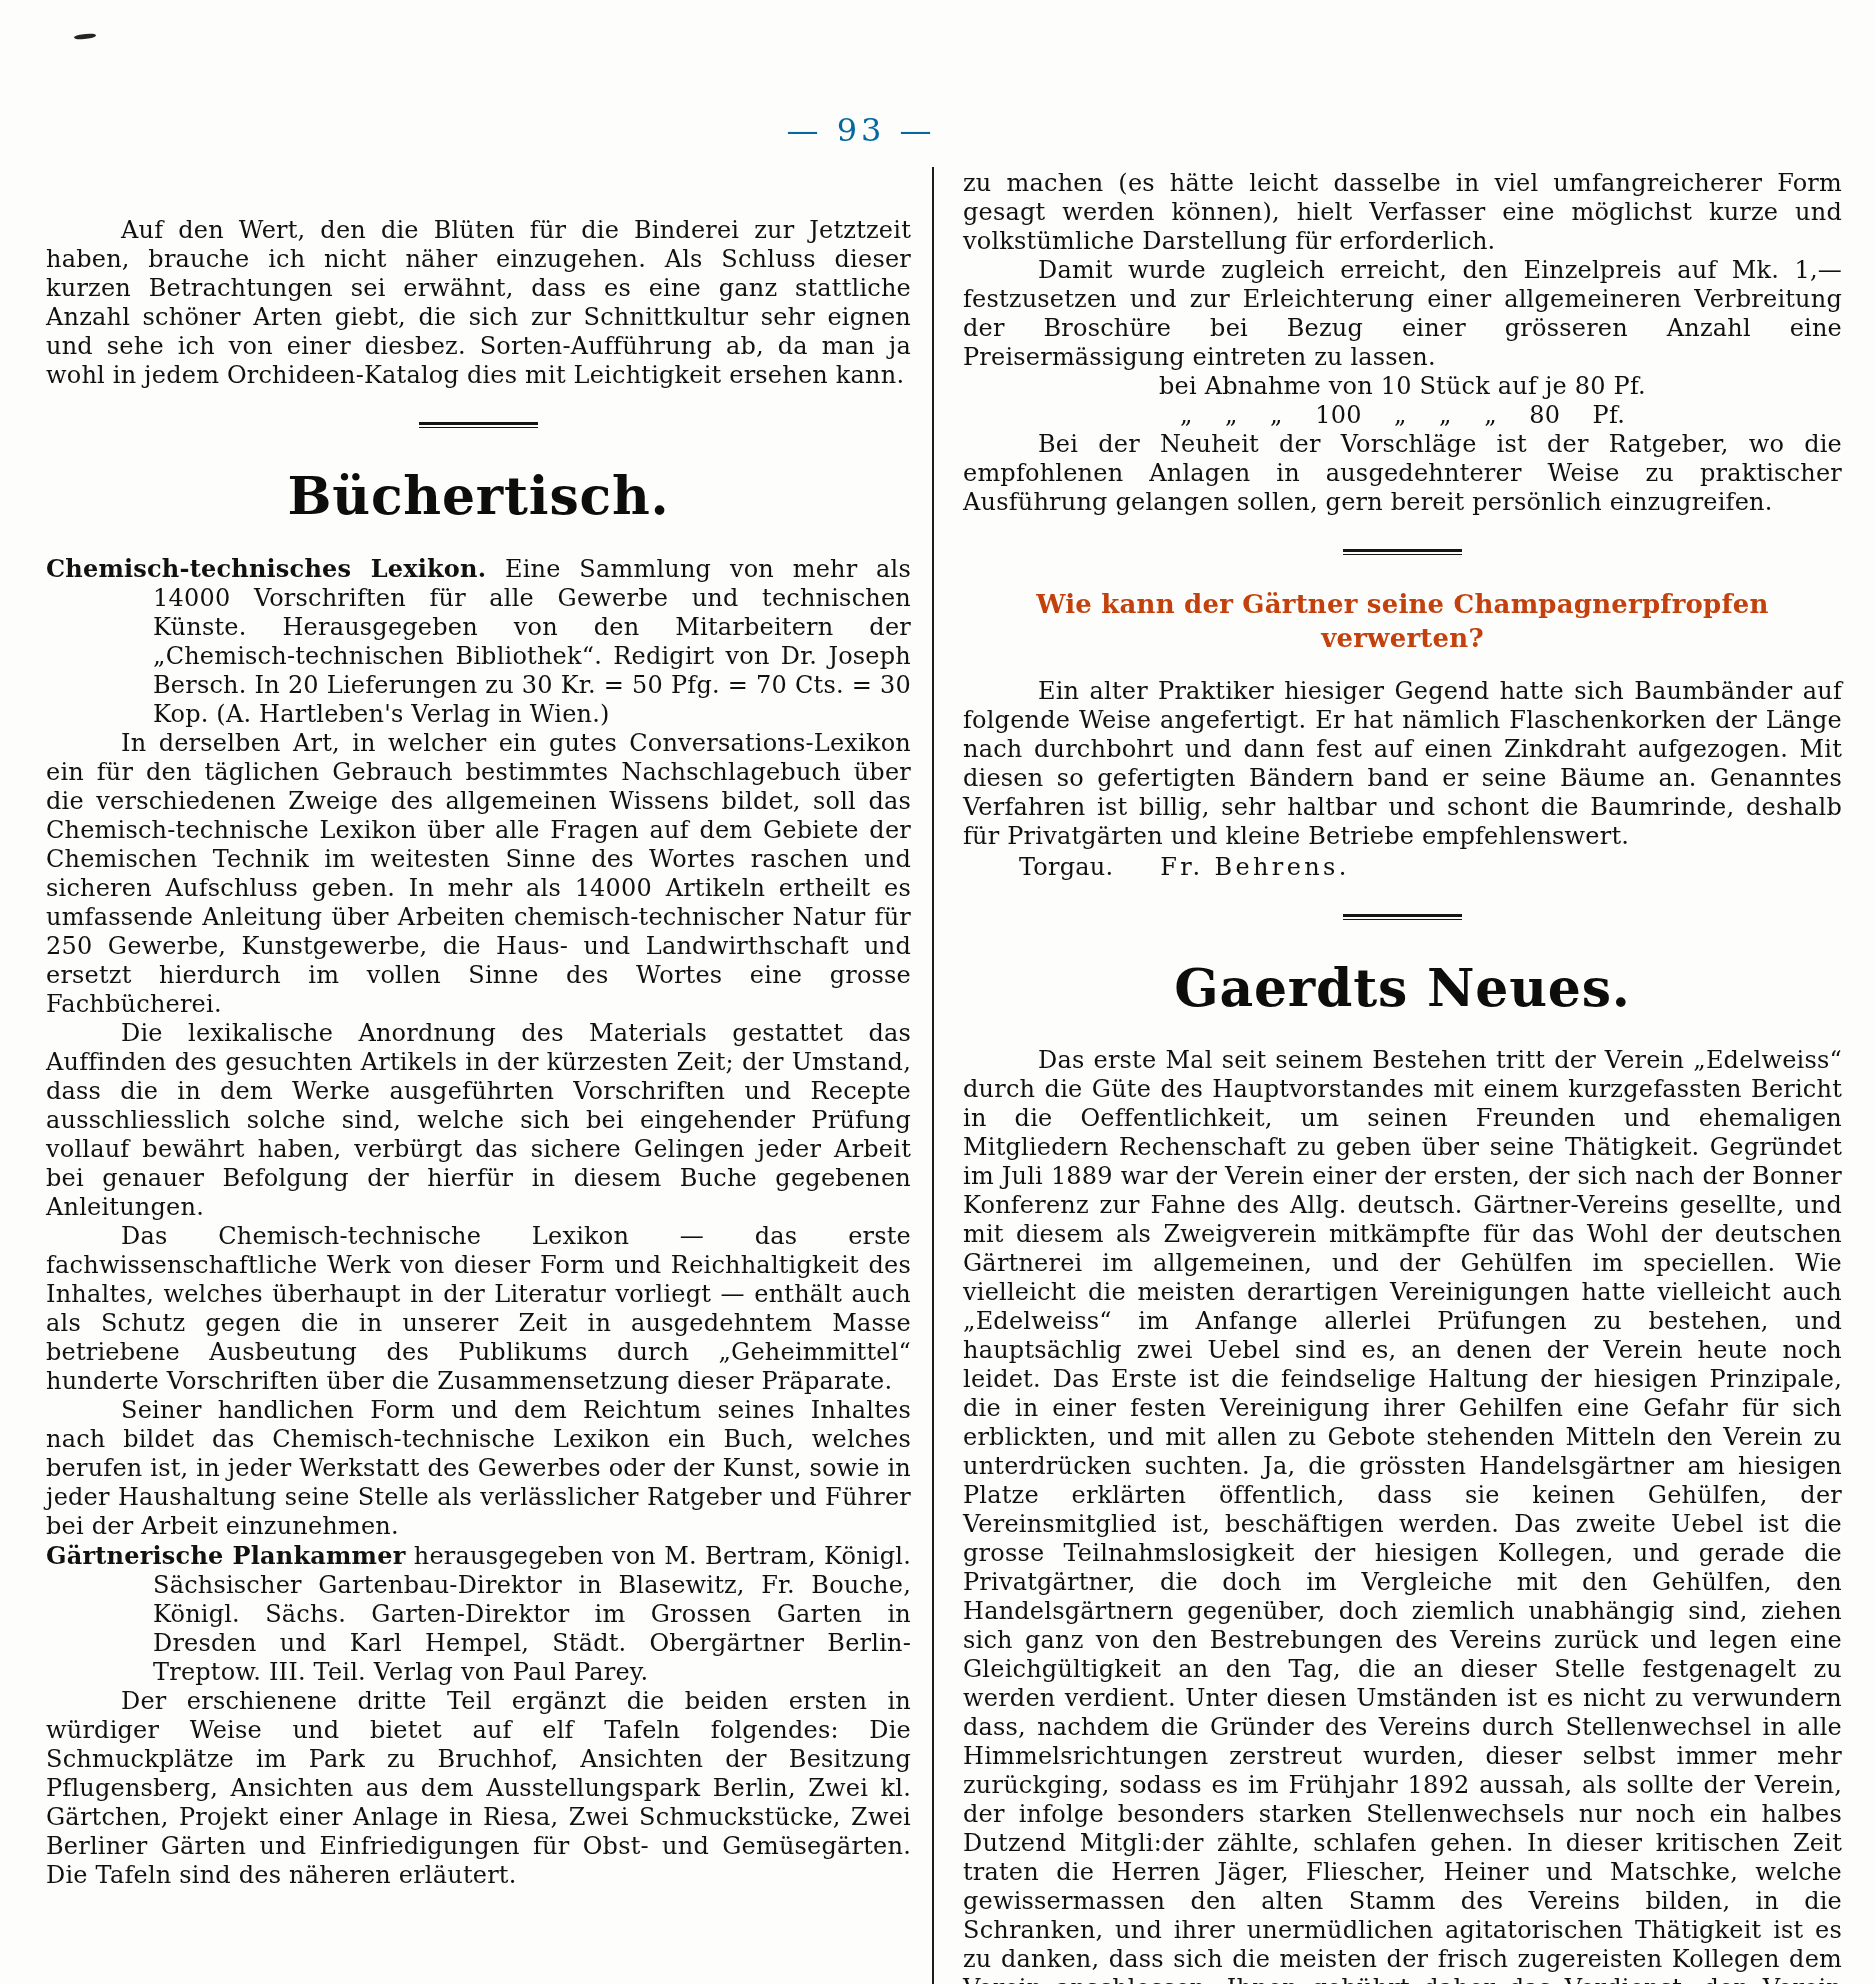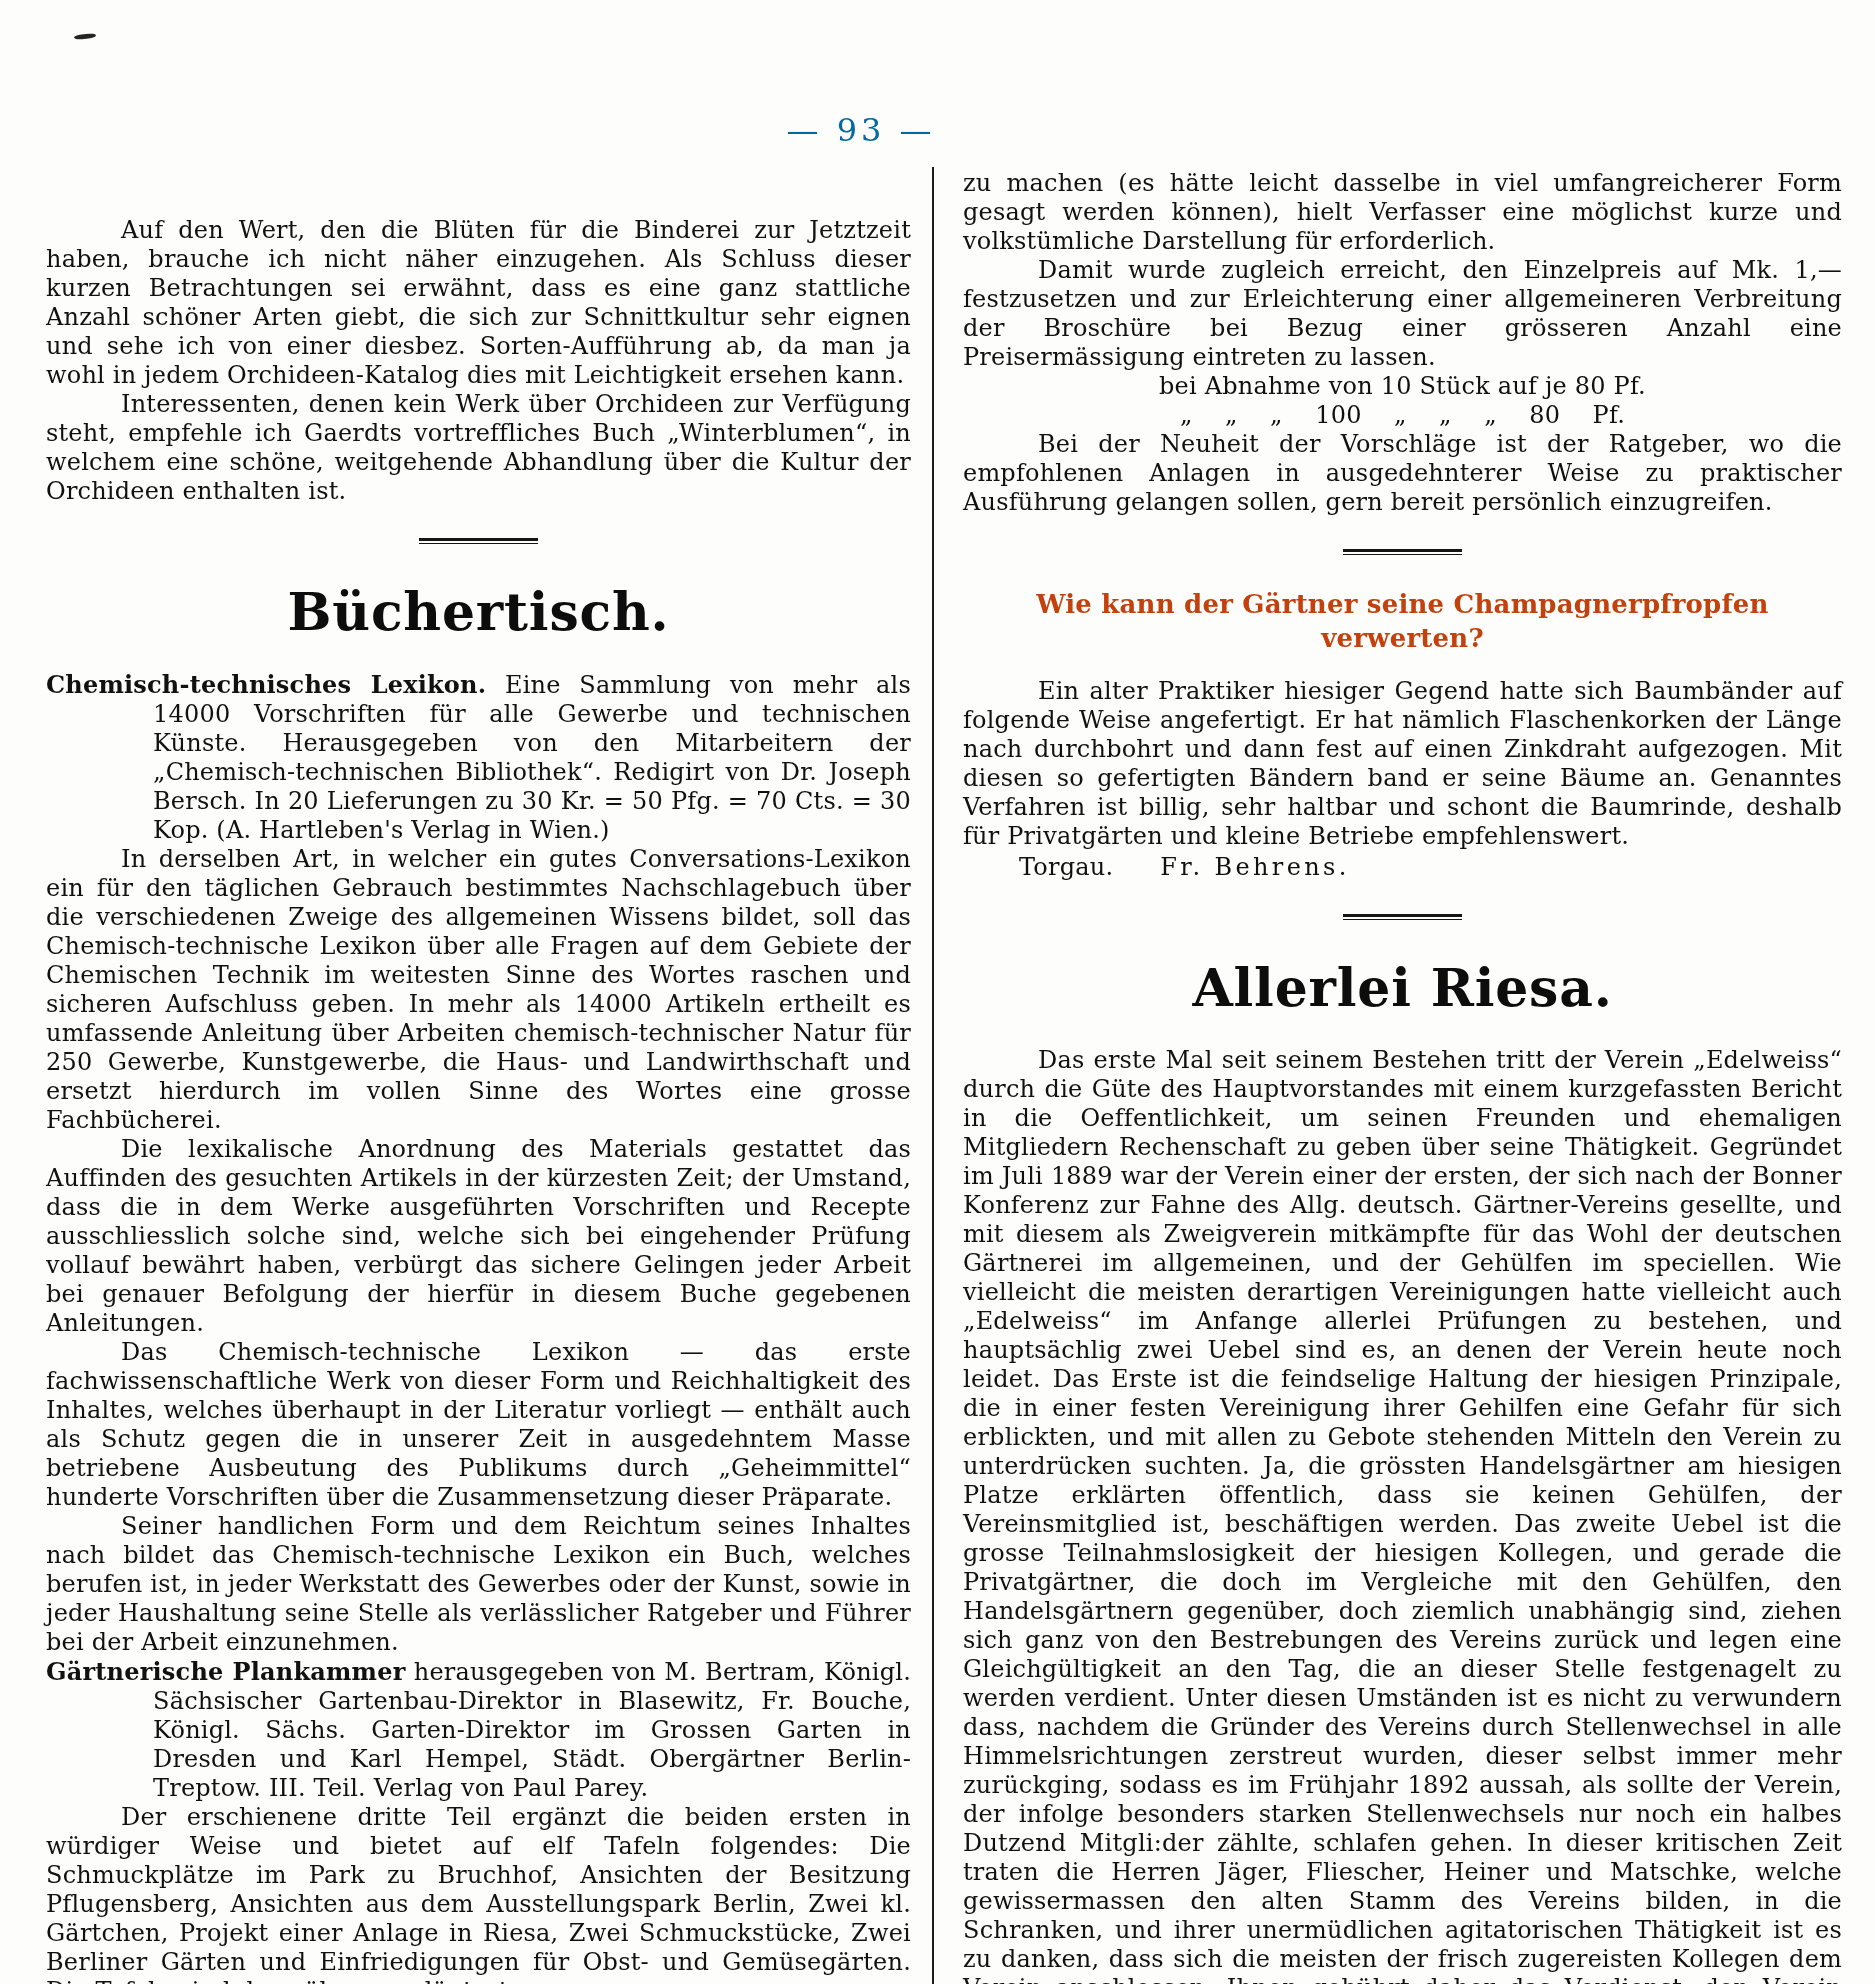--- a/index.html
+++ b/index.html
@@ -94,21 +94,20 @@
 <div class="page">
 
   <div class="speck a"></div>
 
   <div class="page-number">— 93 —</div>
 
   <div class="column-rule"></div>
 
   <div class="col left">
     <p class="body indent">Auf den Wert, den die Blüten für die Binderei zur Jetztzeit haben, brauche ich nicht näher einzugehen. Als Schluss dieser kurzen Betrachtungen sei erwähnt, dass es eine ganz stattliche Anzahl schöner Arten giebt, die sich zur Schnittkultur sehr eignen und sehe ich von einer diesbez. Sorten-Aufführung ab, da man ja wohl in jedem Orchideen-Katalog dies mit Leichtigkeit ersehen kann.</p>
-    <p class="body indent">Interessenten, denen kein Werk über Orchideen zur Verfügung steht, empfehle ich Gaerdts vortreffliches Buch „Winterblumen“, in welchem eine schöne, weitgehende Abhandlung über die Kultur der Orchideen enthalten ist.</p>
 
     <div class="rule-short"></div>
 
     <h1 class="heading-large">Büchertisch.</h1>
 
     <p class="body hang"><span class="lead">Chemisch-technisches Lexikon.</span> <span>Eine Sammlung von mehr als 14000 Vorschriften für alle Gewerbe und technischen Künste. Herausgegeben von den Mitarbeitern der „Chemisch-technischen Bibliothek“. Redigirt von Dr. Joseph Bersch. In 20 Lieferungen zu 30 Kr. = 50 Pfg. = 70 Cts. = 30 Kop. (A. Hartleben's Verlag in Wien.)</span></p>
 
     <p class="body indent">In derselben Art, in welcher ein gutes Conversations-Lexikon ein für den täglichen Gebrauch bestimmtes Nachschlagebuch über die verschiedenen Zweige des allgemeinen Wissens bildet, soll das Chemisch-technische Lexikon über alle Fragen auf dem Gebiete der Chemischen Technik im weitesten Sinne des Wortes raschen und sicheren Aufschluss geben. In mehr als 14000 Artikeln ertheilt es umfassende Anleitung über Arbeiten chemisch-technischer Natur für 250 Gewerbe, Kunstgewerbe, die Haus- und Landwirthschaft und ersetzt hierdurch im vollen Sinne des Wortes eine grosse Fachbücherei.</p>
     <p class="body indent">Die lexikalische Anordnung des Materials gestattet das Auffinden des gesuchten Artikels in der kürzesten Zeit; der Umstand, dass die in dem Werke ausgeführten Vorschriften und Recepte ausschliesslich solche sind, welche sich bei eingehender Prüfung vollauf bewährt haben, verbürgt das sichere Gelingen jeder Arbeit bei genauer Befolgung der hierfür in diesem Buche gegebenen Anleitungen.</p>
     <p class="body indent">Das Chemisch-technische Lexikon — das erste fachwissenschaftliche Werk von dieser Form und Reichhaltigkeit des Inhaltes, welches überhaupt in der Literatur vorliegt — enthält auch als Schutz gegen die in unserer Zeit in ausgedehntem Masse betriebene Ausbeutung des Publikums durch „Geheimmittel“ hunderte Vorschriften über die Zusammensetzung dieser Präparate.</p>
@@ -133,19 +132,19 @@
 verwerten?</h2>
     <p class="body indent">Ein alter Praktiker hiesiger Gegend hatte sich Baumbänder auf folgende Weise angefertigt. Er hat nämlich Flaschenkorken der Länge nach durchbohrt und dann fest auf einen Zinkdraht aufgezogen. Mit diesen so gefertigten Bändern band er seine Bäume an. Genanntes Verfahren ist billig, sehr haltbar und schont die Baumrinde, deshalb für Privatgärten und kleine Betriebe empfehlenswert.</p>
 
     <div class="byline">
       <span>Torgau.</span>
       <span class="spaced">Fr. Behrens.</span>
     </div>
 
     <div class="rule-short"></div>
 
-    <h1 class="heading-large">Allerlei Riesa.</h1>
+    <h1 class="heading-large">Gaerdts Neues.</h1>
     <p class="body indent">Das erste Mal seit seinem Bestehen tritt der Verein „Edelweiss“ durch die Güte des Hauptvorstandes mit einem kurzgefassten Bericht in die Oeffentlichkeit, um seinen Freunden und ehemaligen Mitgliedern Rechenschaft zu geben über seine Thätigkeit. Gegründet im Juli 1889 war der Verein einer der ersten, der sich nach der Bonner Konferenz zur Fahne des Allg. deutsch. Gärtner-Vereins gesellte, und mit diesem als Zweigverein mitkämpfte für das Wohl der deutschen Gärtnerei im allgemeinen, und der Gehülfen im speciellen. Wie vielleicht die meisten derartigen Vereinigungen hatte vielleicht auch „Edelweiss“ im Anfange allerlei Prüfungen zu bestehen, und hauptsächlig zwei Uebel sind es, an denen der Verein heute noch leidet. Das Erste ist die feindselige Haltung der hiesigen Prinzipale, die in einer festen Vereinigung ihrer Gehilfen eine Gefahr für sich erblickten, und mit allen zu Gebote stehenden Mitteln den Verein zu unterdrücken suchten. Ja, die grössten Handelsgärtner am hiesigen Platze erklärten öffentlich, dass sie keinen Gehülfen, der Vereinsmitglied ist, beschäftigen werden. Das zweite Uebel ist die grosse Teilnahmslosigkeit der hiesigen Kollegen, und gerade die Privatgärtner, die doch im Vergleiche mit den Gehülfen, den Handelsgärtnern gegenüber, doch ziemlich unabhängig sind, ziehen sich ganz von den Bestrebungen des Vereins zurück und legen eine Gleichgültigkeit an den Tag, die an dieser Stelle festgenagelt zu werden verdient. Unter diesen Umständen ist es nicht zu verwundern dass, nachdem die Gründer des Vereins durch Stellenwechsel in alle Himmelsrichtungen zerstreut wurden, dieser selbst immer mehr zurückging, sodass es im Frühjahr 1892 aussah, als sollte der Verein, der infolge besonders starken Stellenwechsels nur noch ein halbes Dutzend Mitgli:der zählte, schlafen gehen. In dieser kritischen Zeit traten die Herren Jäger, Fliescher, Heiner und Matschke, welche gewissermassen den alten Stamm des Vereins bilden, in die Schranken, und ihrer unermüdlichen agitatorischen Thätigkeit ist es zu danken, dass sich die meisten der frisch zugereisten Kollegen dem Verein anschlossen. Ihnen gebührt daher das Verdienst, den Verein „Edelweiss“ dem „Allg. deutsch.-Gärtn.-Verein“ erhalten zu haben. Nachdem sich Herr Jäger im Juli 1893 genötigt sah, sein Amt als 1. Vorsitzender niederzulegen, wählte die Versammlung Herrn Obergärtner Plümecke zu seinem 1. Vorsitzenden, und dieser Herr hatte es nun verstanden, Leben in den Verein zu bringen und seinem Pflichteifer und seiner regen Thätigkeit ist es gelungen, aus der kleinen gleichgültigen Schar, die er bei seinem Amtsantritt vorfand, in kurzer Zeit eifrige und überzeugungstreue Mitglieder zu schaffen, die trotz aller feindlichen Gegenströmungen fest und treu zu ihrer Fahne halten, und eifrig bestrebt sind, die Ideen des „Allg. deutsch. Gärtner-Vereins“ weiter zu verbreiten unter den vielen rheinischen Kollegen, die unserer Sache leider noch kalt und teilnahmslos gegenüberstehen.</p>
 
   </div>
 
 </div>
 
 
 </body></html>

